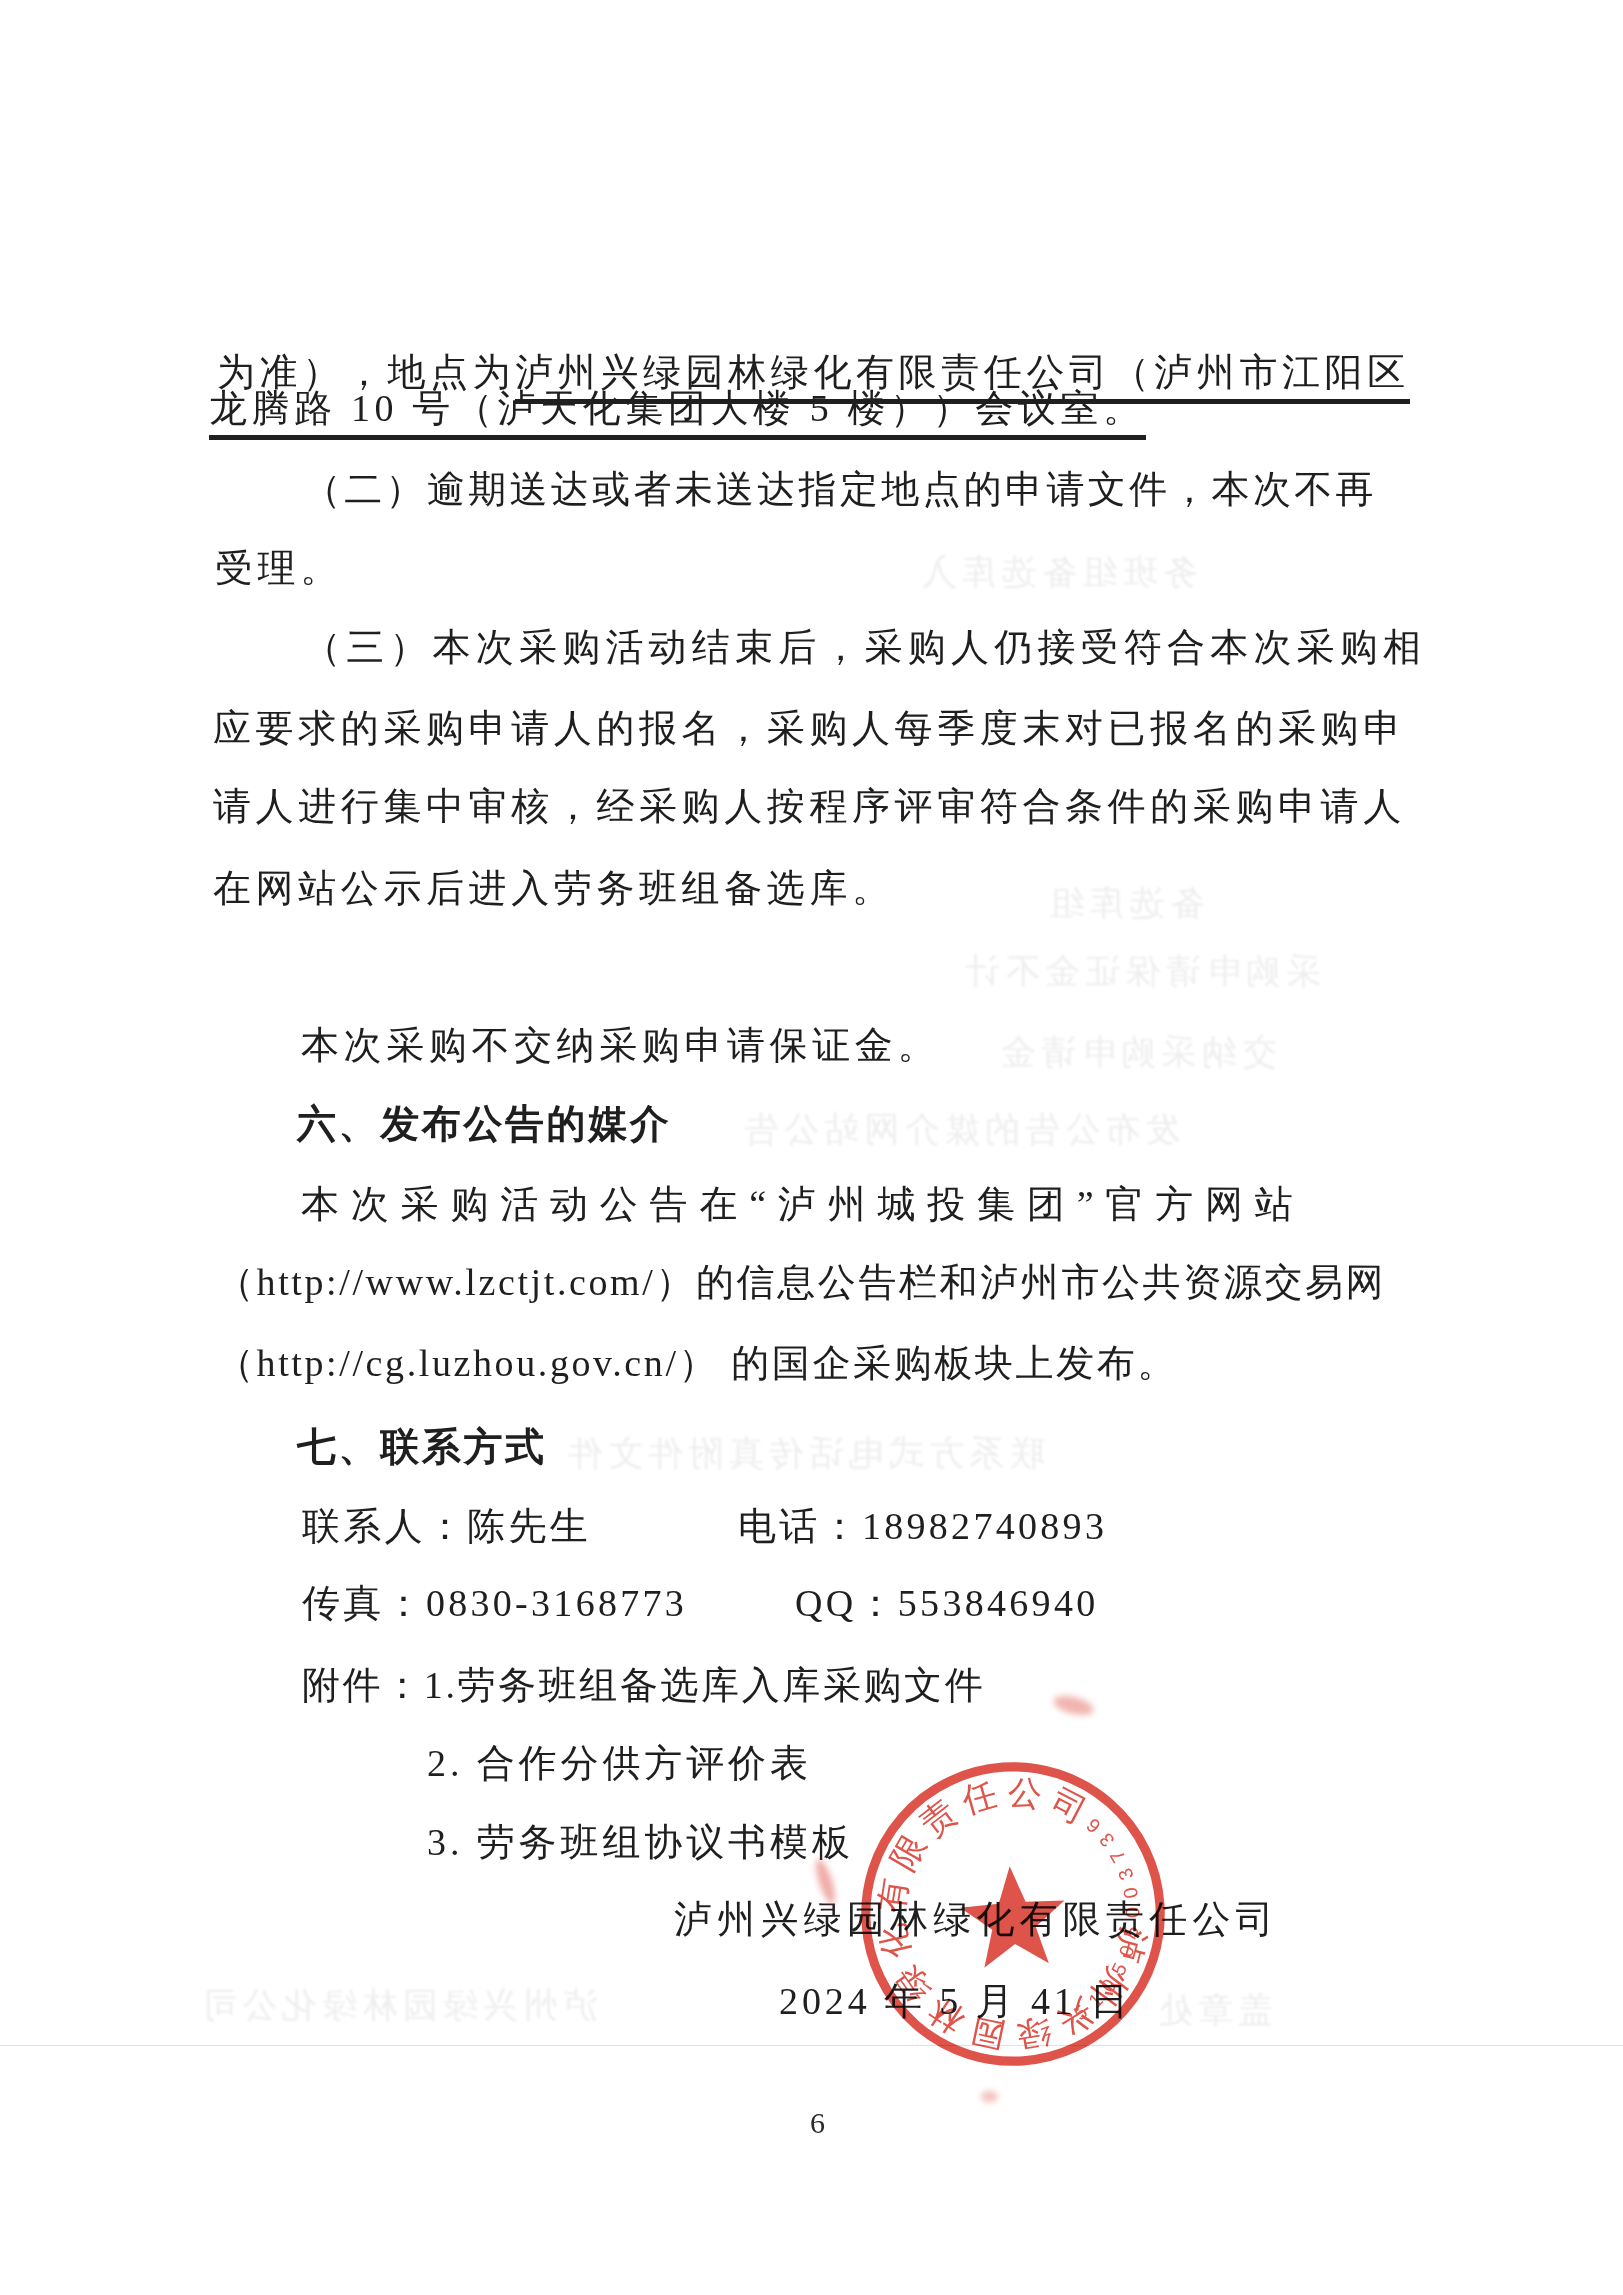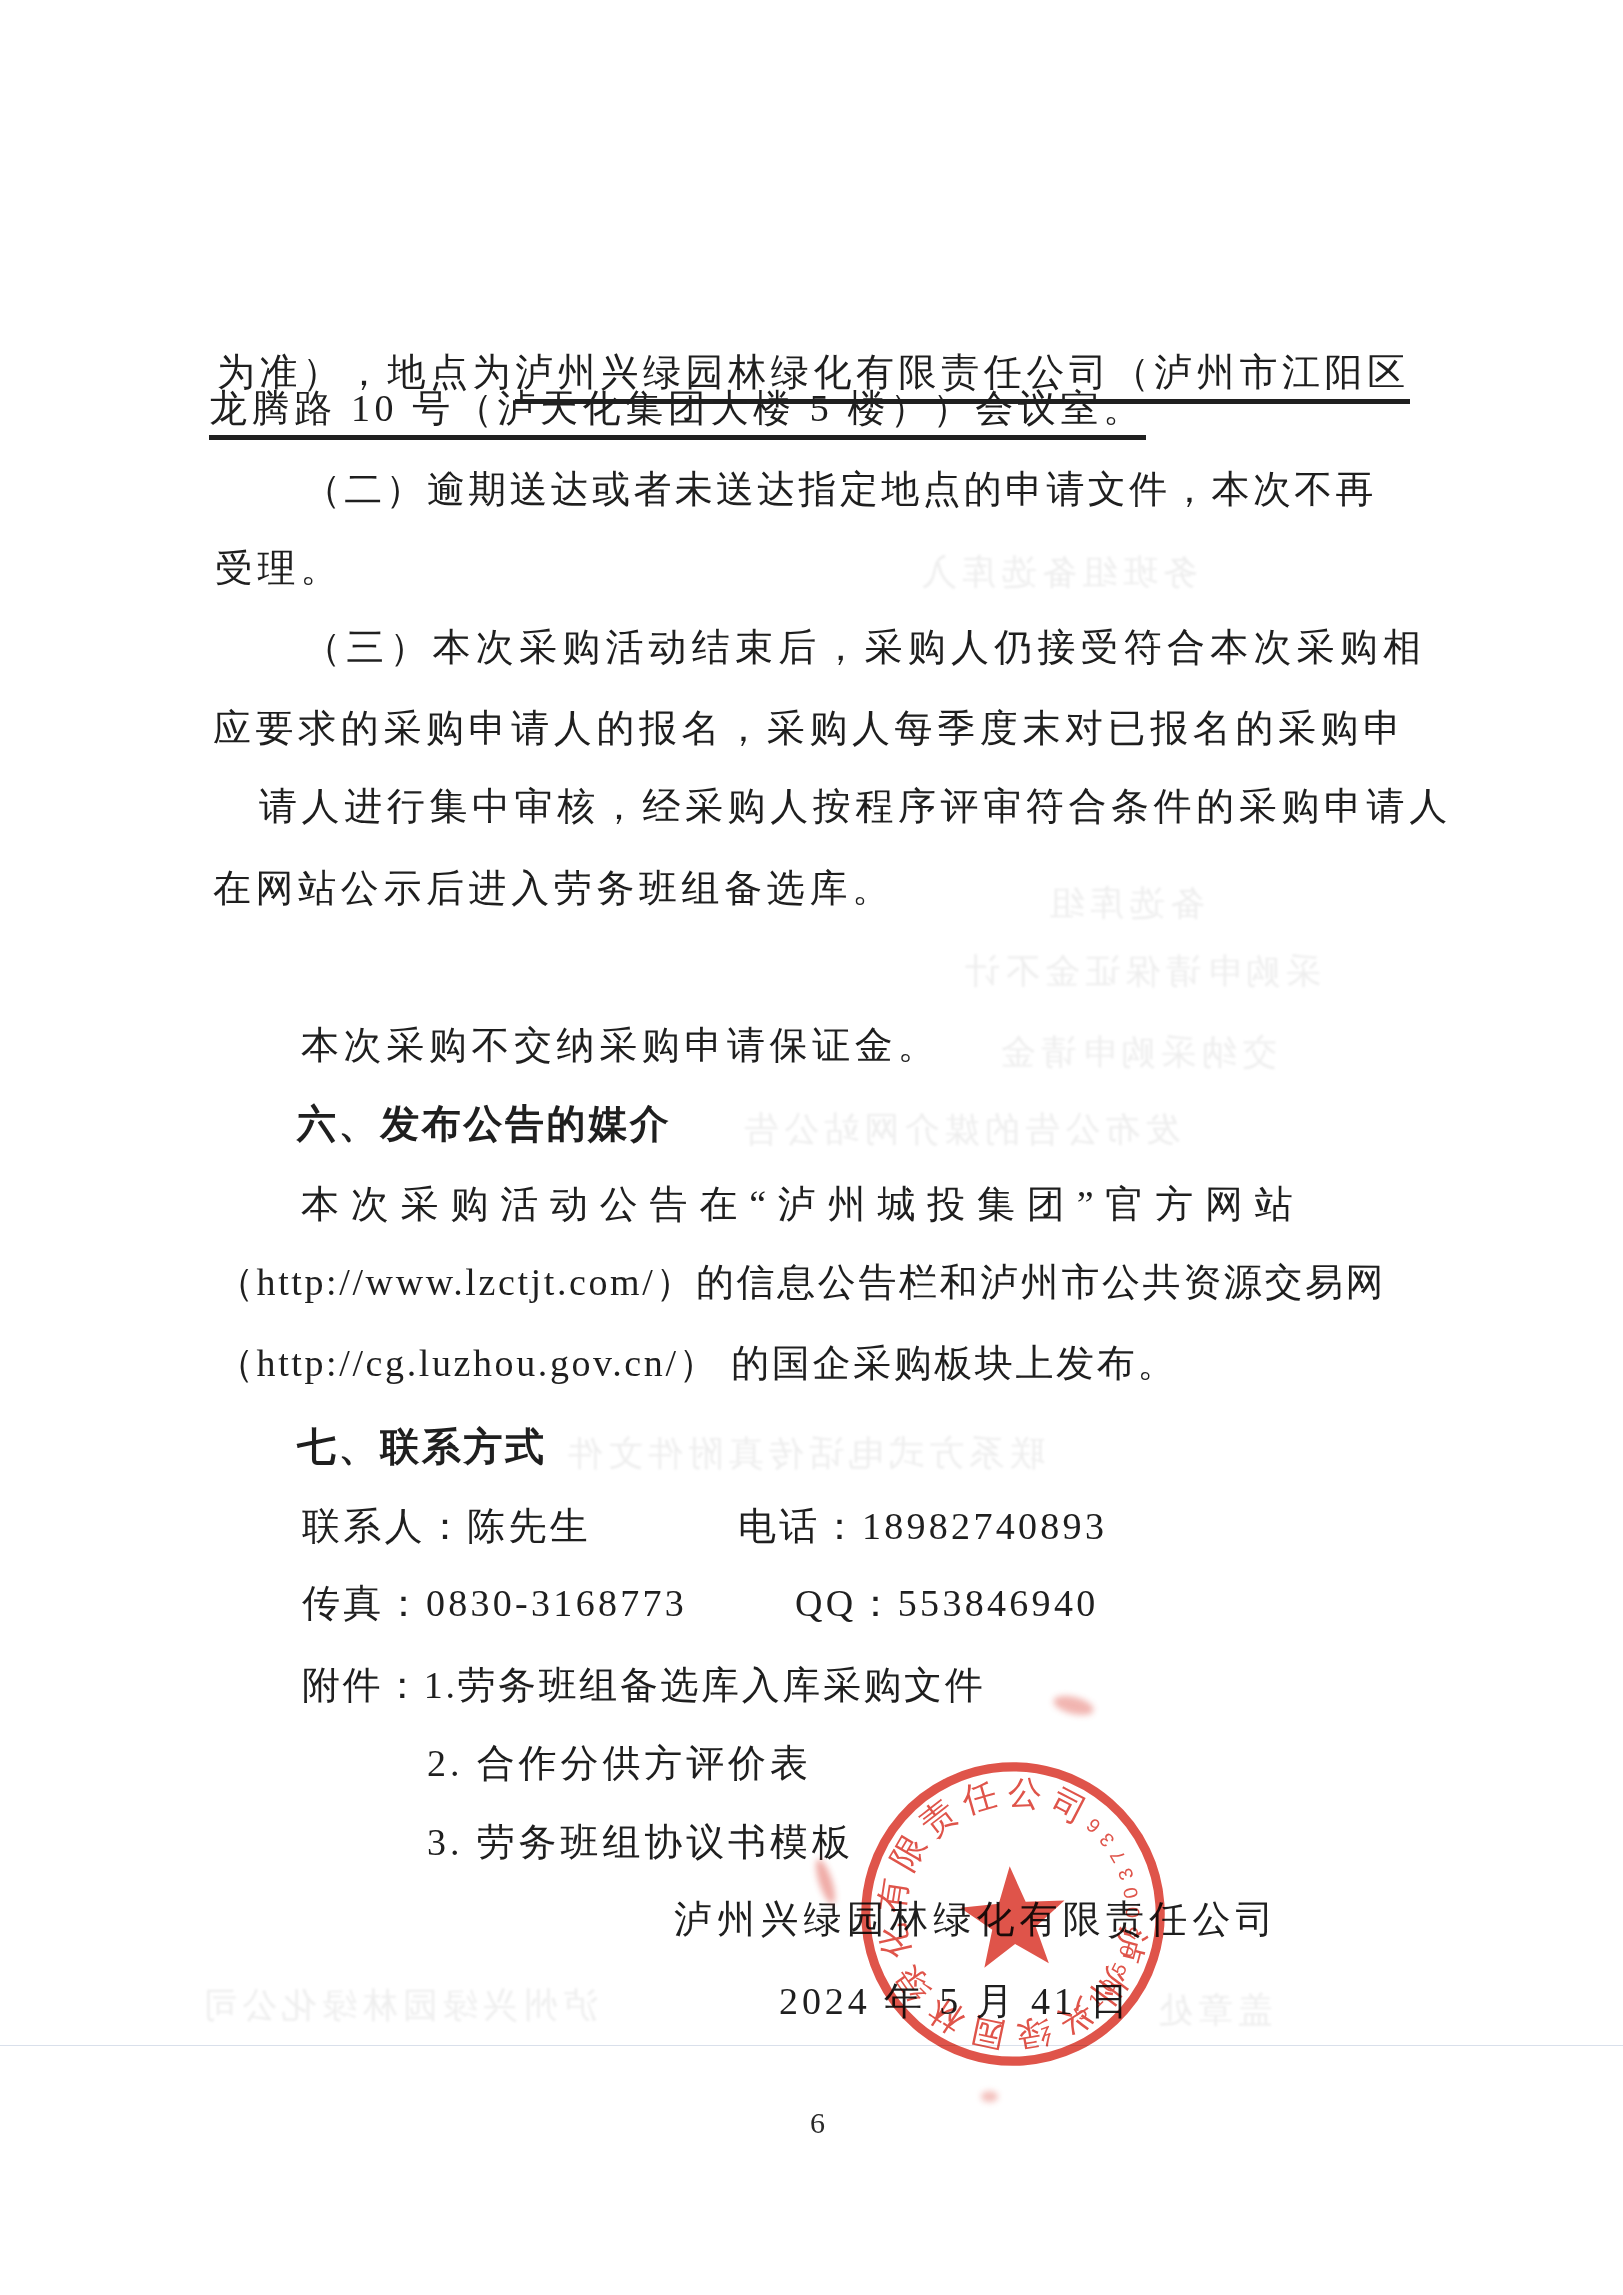--- a/index.html
+++ b/index.html
@@ -43,21 +43,21 @@
 
   <div class="ln" style="left:209px;top:389px;letter-spacing:4.6px;">
     <span class="ul">龙腾路 10 号（泸天化集团大楼 5 楼））会议室。</span>
   </div>
 
   <div class="ln" style="left:303px;top:470px;letter-spacing:3.3px;">（二）逾期送达或者未送达指定地点的申请文件，本次不再</div>
   <div class="ln" style="left:215px;top:549px;letter-spacing:4.6px;">受理。</div>
 
   <div class="ln" style="left:303px;top:628px;letter-spacing:5.2px;">（三）本次采购活动结束后，采购人仍接受符合本次采购相</div>
   <div class="ln" style="left:213px;top:709px;letter-spacing:4.6px;">应要求的采购申请人的报名，采购人每季度末对已报名的采购申</div>
-  <div class="ln" style="left:213px;top:787px;letter-spacing:4.6px;margin-left:46px;">请人进行集中审核，经采购人按程序评审符合条件的采购申请人</div>
+  <div class="ln" style="left:213px;top:787px;letter-spacing:4.6px;">请人进行集中审核，经采购人按程序评审符合条件的采购申请人</div>
   <div class="ln" style="left:213px;top:869px;letter-spacing:4.6px;">在网站公示后进入劳务班组备选库。</div>
 
   <div class="ln" style="left:301px;top:1026px;letter-spacing:4.6px;">本次采购不交纳采购申请保证金。</div>
 
   <div class="ln hd" style="left:297px;top:1104px;letter-spacing:2.6px;text-align:center;">六、发布公告的媒介</div>
   <div class="ln" style="left:301px;top:1185px;letter-spacing:11.8px;">本次采购活动公告在“泸州城投集团”官方网站</div>
   <div class="ln" style="left:216px;top:1263px;letter-spacing:2.6px;">（http://www.lzctjt.com/）的信息公告栏和泸州市公共资源交易网</div>
   <div class="ln" style="left:216px;top:1344px;letter-spacing:2.6px;">（http://cg.luzhou.gov.cn/） 的国企采购板块上发布。</div>
 
   <div class="ln hd" style="left:297px;top:1427px;letter-spacing:2.6px;">七、联系方式</div>

